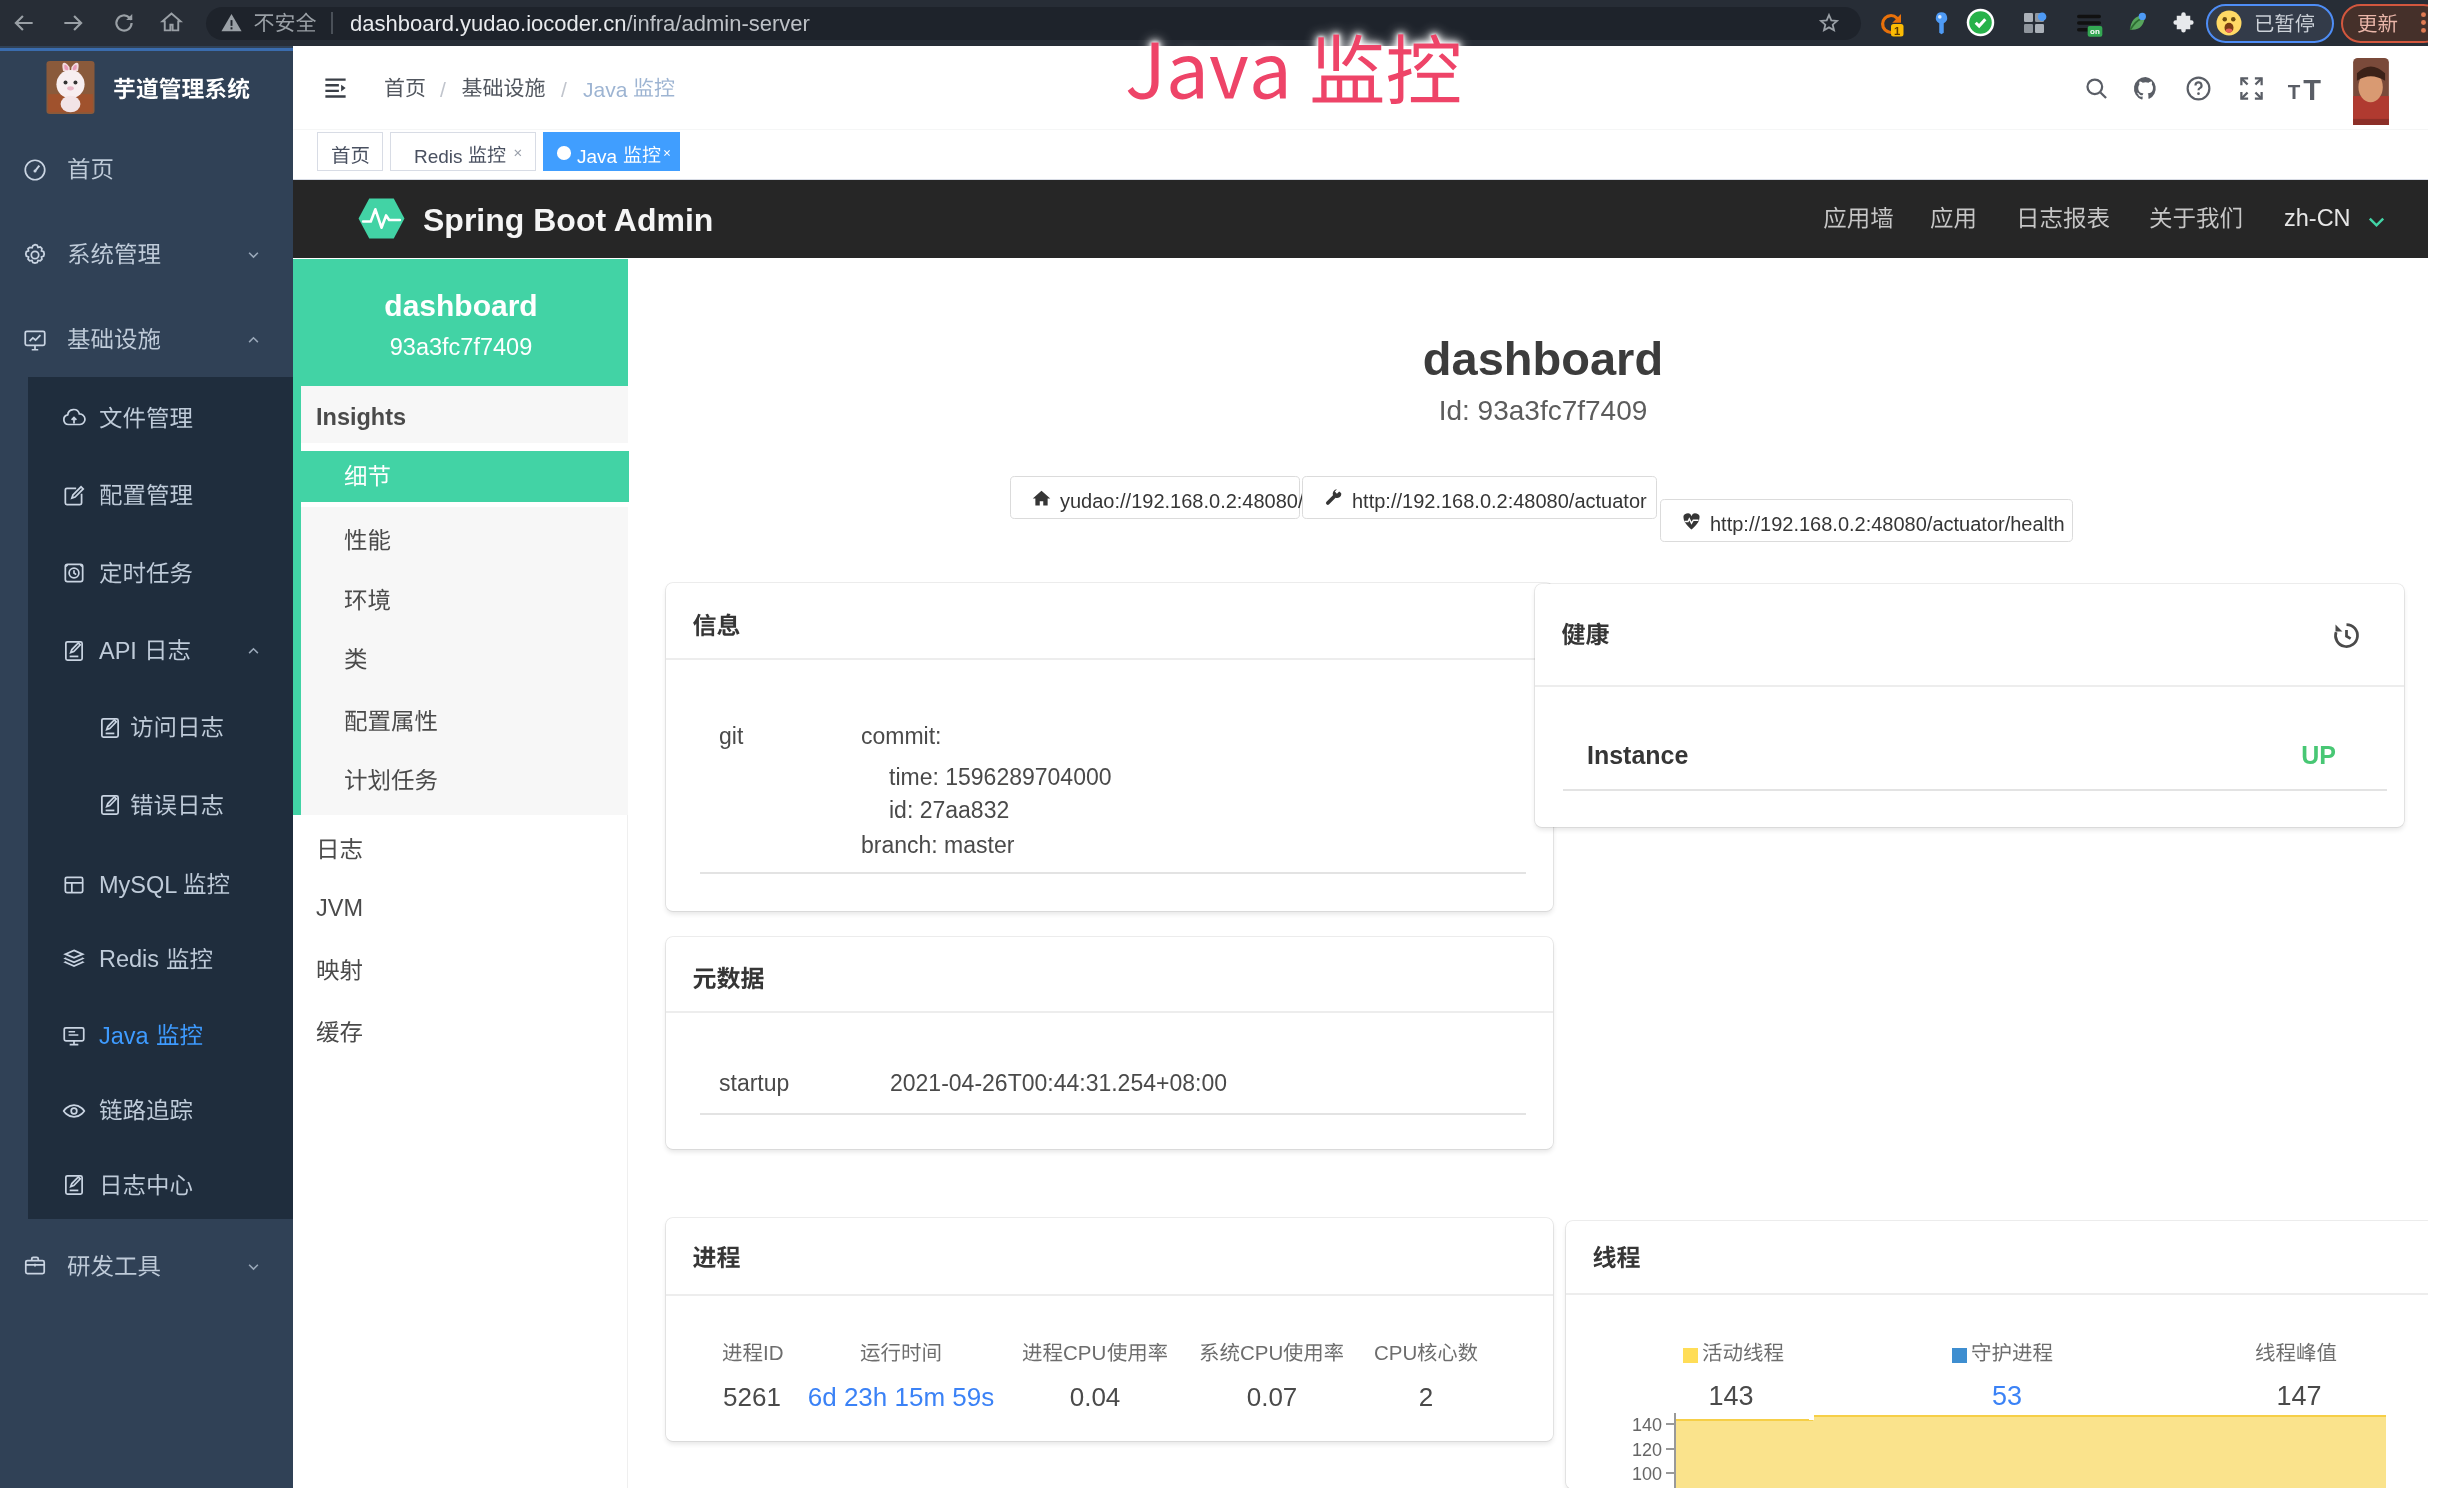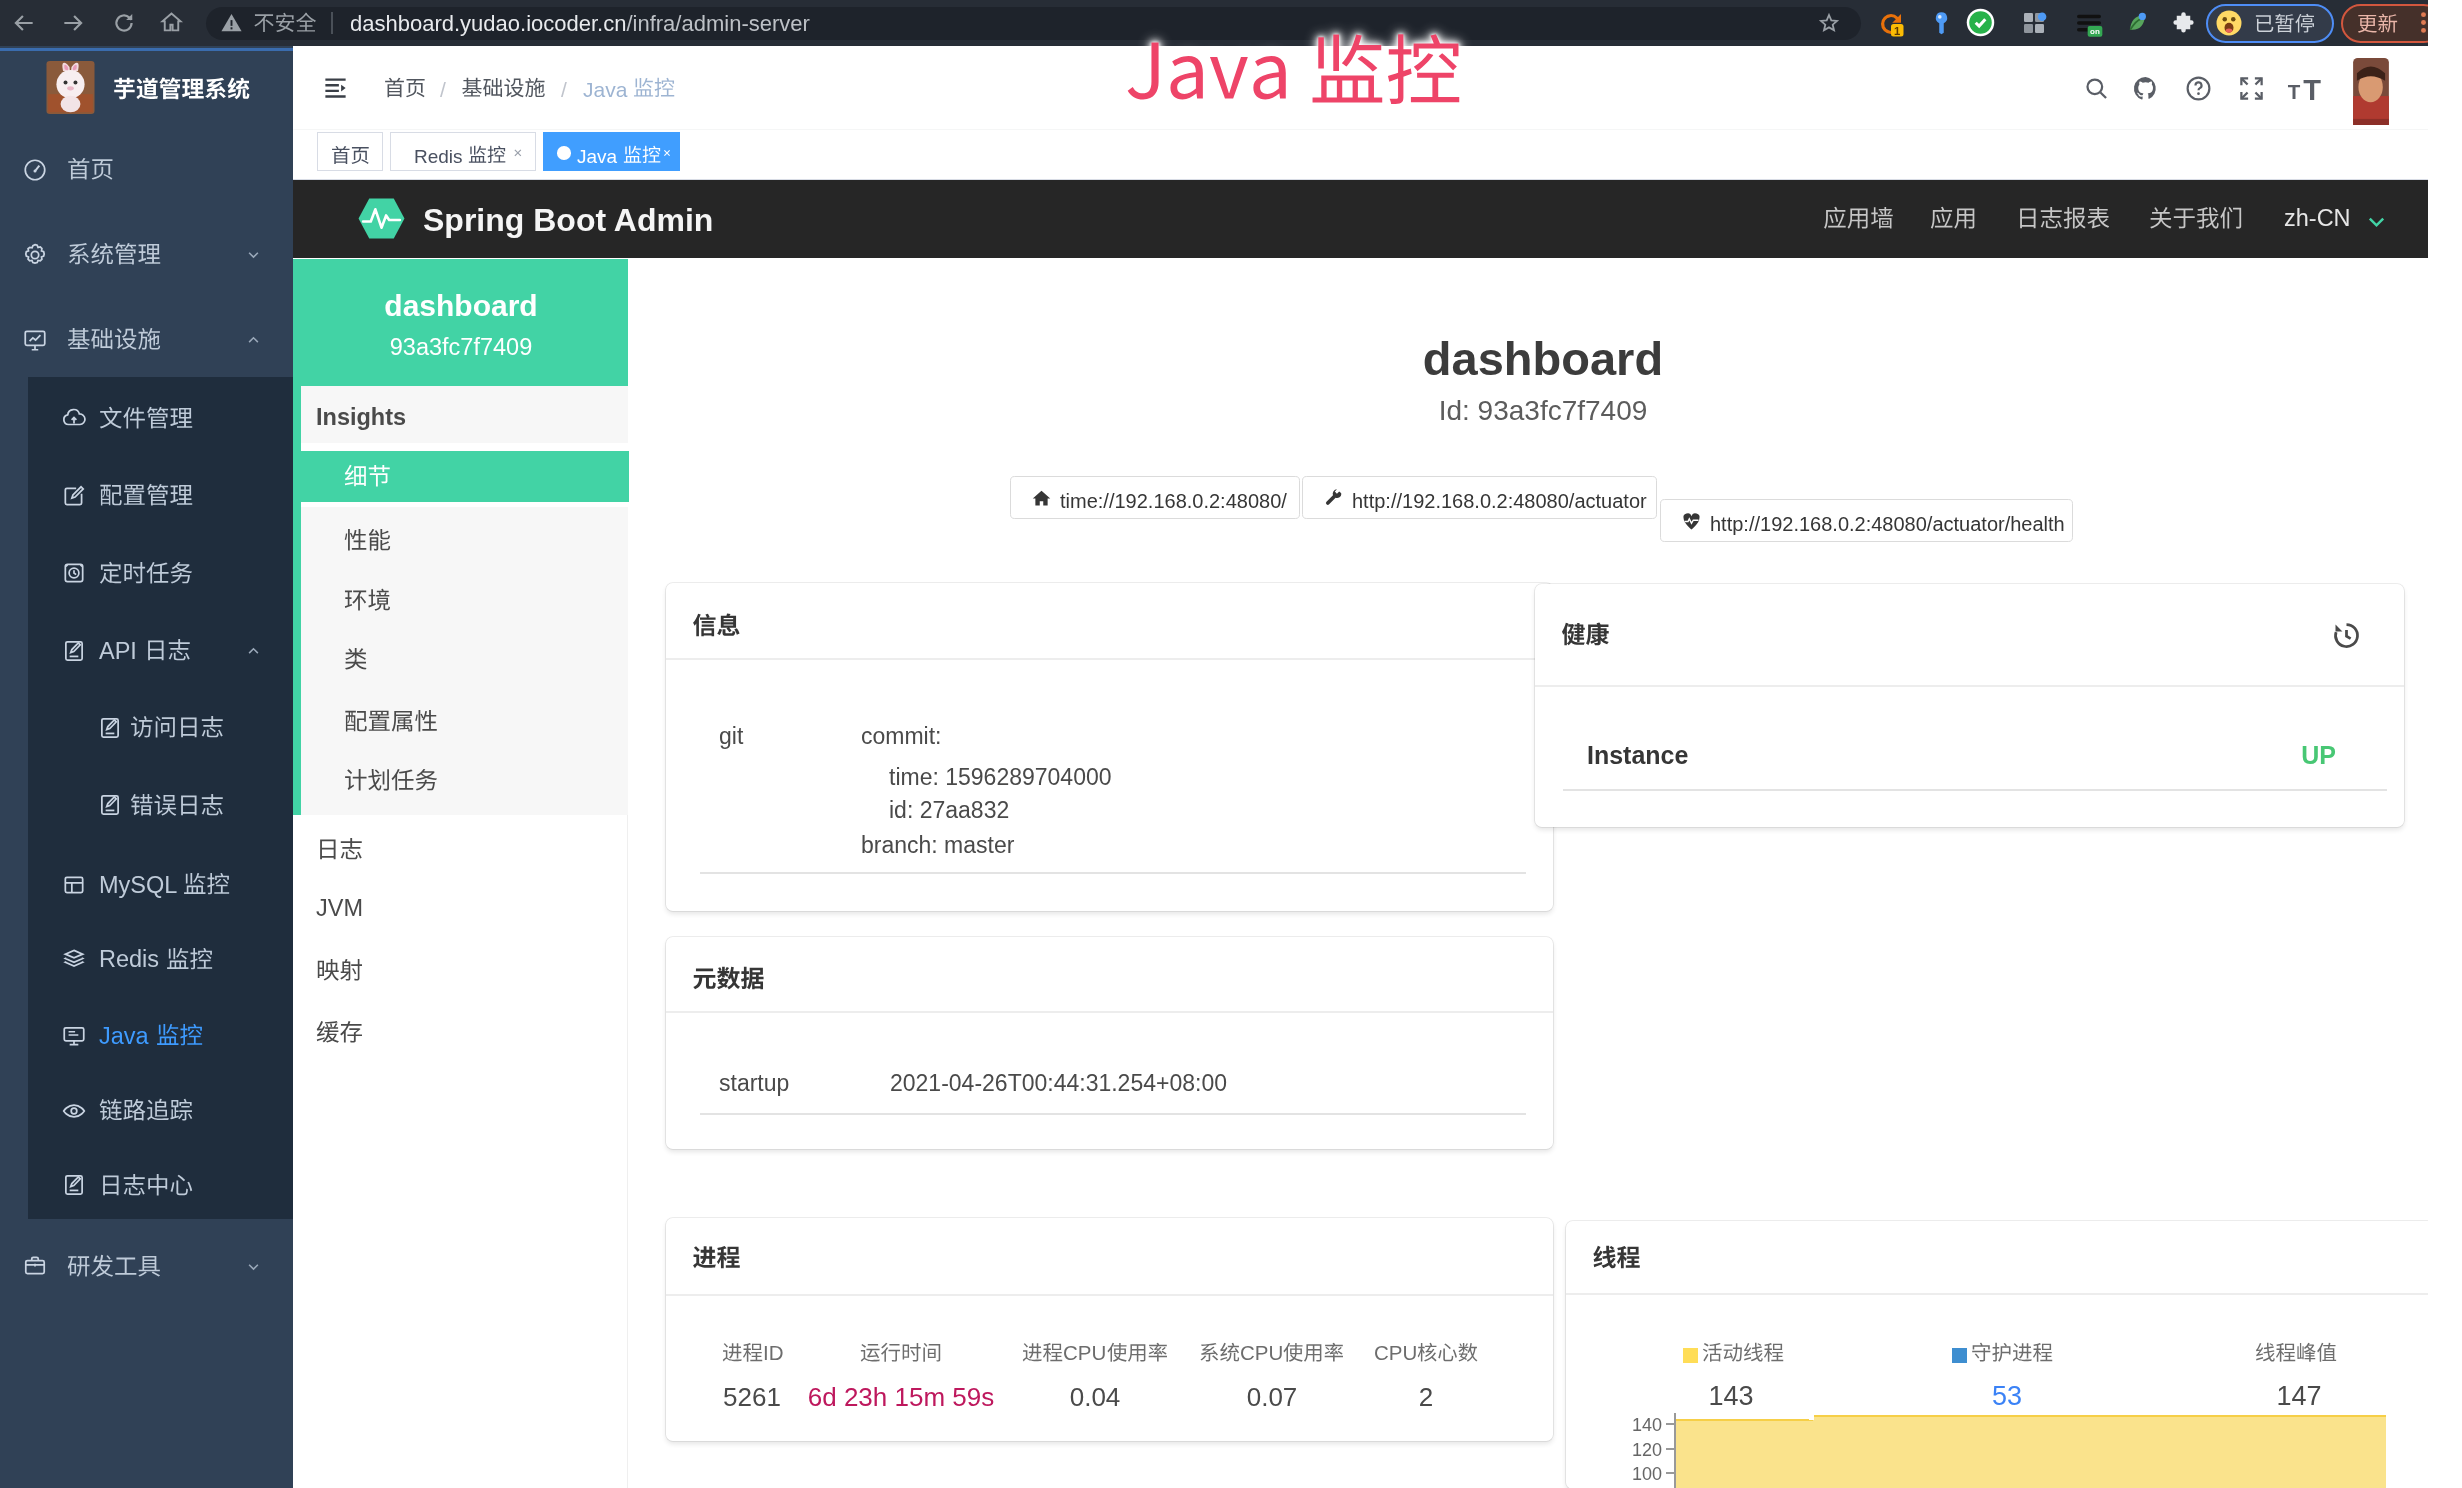--- a/index.html
+++ b/index.html
@@ -708,21 +708,21 @@
         </svg>
       </div>
 </div>
 <div style="position:absolute;left:629px;top:259px;width:1834px;height:1230px;background:#fff;overflow:hidden">
 <div style="position:absolute;top:76px;font:700 47px 'Liberation Sans', sans-serif;color:#3c3c3c;white-space:pre;line-height:1;left:914px;transform:translateX(-50%);">dashboard</div>
 <div style="position:absolute;top:138px;font:400 28px 'Liberation Sans', sans-serif;color:#5c5c5c;white-space:pre;line-height:1;left:914px;transform:translateX(-50%);">Id: 93a3fc7f7409</div>
 <div style="position:absolute;left:381px;top:217px;width:290px;height:43px;background:#fff;border:0.8px solid #dbdbdb;border-radius:4.6px;">
         <svg style="position:absolute;left:20px;top:11.4px;" width="21" height="21" viewBox="0 0 24 24">
           <path d="M12 3 2 12h3v8h5v-5h4v5h5v-8h3z" fill="#363636"></path>
         </svg>
-        <div style="position:absolute;top:14.3px;font:400 20px 'Liberation Sans', sans-serif;color:#363636;white-space:pre;line-height:1;left:49px;">time://192.168.0.2:48080/</div>
+        <div style="position:absolute;top:14.3px;font:400 20px 'Liberation Sans', sans-serif;color:#363636;white-space:pre;line-height:1;left:49px;">yudao://192.168.0.2:48080/</div>
       </div>
 <div style="position:absolute;left:673px;top:217px;width:355px;height:43px;background:#fff;border:0.8px solid #dbdbdb;border-radius:4.6px;padding-left:8px;">
         <svg style="position:absolute;left:20px;top:11.4px;" width="21" height="21" viewBox="0 0 24 24">
           <path d="M21 6.5a5 5 0 0 1-6.6 4.7L7 18.6a2.1 2.1 0 0 1-3-3l7.4-7.4A5 5 0 0 1 16 1.5l-2.5 2.6 2.4 2.4L18.5 4A5 5 0 0 1 21 6.5z" fill="#363636"></path>
         </svg>
         <div style="position:absolute;top:14.3px;font:400 20px 'Liberation Sans', sans-serif;color:#363636;white-space:pre;line-height:1;left:49px;">http://192.168.0.2:48080/actuator</div>
       </div>
 <div style="position:absolute;left:1031px;top:217px;width:413px;height:43px;background:#fff;border:0.8px solid #dbdbdb;border-radius:4.6px;margin-top:23px;">
         <svg style="position:absolute;left:20px;top:11.4px;" width="21" height="21" viewBox="0 0 24 24">
           <path d="M12 21S3 14 3 8.5A4.5 4.5 0 0 1 12 6a4.5 4.5 0 0 1 9 2.5C21 14 12 21 12 21z" fill="#363636"></path>
@@ -850,21 +850,21 @@
         <div style="position:absolute;left:751px;top:124px;width:61px;height:20.5px">
           <svg width="61" height="20.5" viewBox="0 0 3000 1000" fill="#6d6d6d">
             <g transform="translate(0,880)">
               <use href="#r6838" transform="translate(0,0) scale(1,-1)"></use>
               <use href="#r5FC3" transform="translate(1000,0) scale(1,-1)"></use>
               <use href="#r6570" transform="translate(2000,0) scale(1,-1)"></use>
             </g>
           </svg>
         </div>
         <div style="position:absolute;top:166px;font:400 26px 'Liberation Sans', sans-serif;color:#4a4a4a;white-space:pre;line-height:1;left:86px;transform:translateX(-50%);">5261</div>
-        <div style="position:absolute;top:166px;font:400 26px 'Liberation Sans', sans-serif;color:#be185d;white-space:pre;line-height:1;left:235px;transform:translateX(-50%);">6d 23h 15m 59s</div>
+        <div style="position:absolute;top:166px;font:400 26px 'Liberation Sans', sans-serif;color:#3b82f6;white-space:pre;line-height:1;left:235px;transform:translateX(-50%);">6d 23h 15m 59s</div>
         <div style="position:absolute;top:166px;font:400 26px 'Liberation Sans', sans-serif;color:#4a4a4a;white-space:pre;line-height:1;left:429px;transform:translateX(-50%);">0.04</div>
         <div style="position:absolute;top:166px;font:400 26px 'Liberation Sans', sans-serif;color:#4a4a4a;white-space:pre;line-height:1;left:606px;transform:translateX(-50%);">0.07</div>
         <div style="position:absolute;top:166px;font:400 26px 'Liberation Sans', sans-serif;color:#4a4a4a;white-space:pre;line-height:1;left:760px;transform:translateX(-50%);">2</div>
       </div>
 <div style="position:absolute;left:937px;top:962px;width:869px;height:268px;background:#fff;border-radius:6.8px;box-shadow:0 0 0 0.8px rgba(10,10,10,.09),0 3px 5.3px rgba(10,10,10,.1);">
         <div style="position:absolute;left:26px;top:24px;width:49px;height:24px">
           <svg width="49" height="24" viewBox="0 0 2000 1000" fill="#363636">
             <g transform="translate(0,880)">
               <use href="#b7EBF" transform="translate(0,0) scale(1,-1)"></use>
               <use href="#b7A0B" transform="translate(1000,0) scale(1,-1)"></use>

